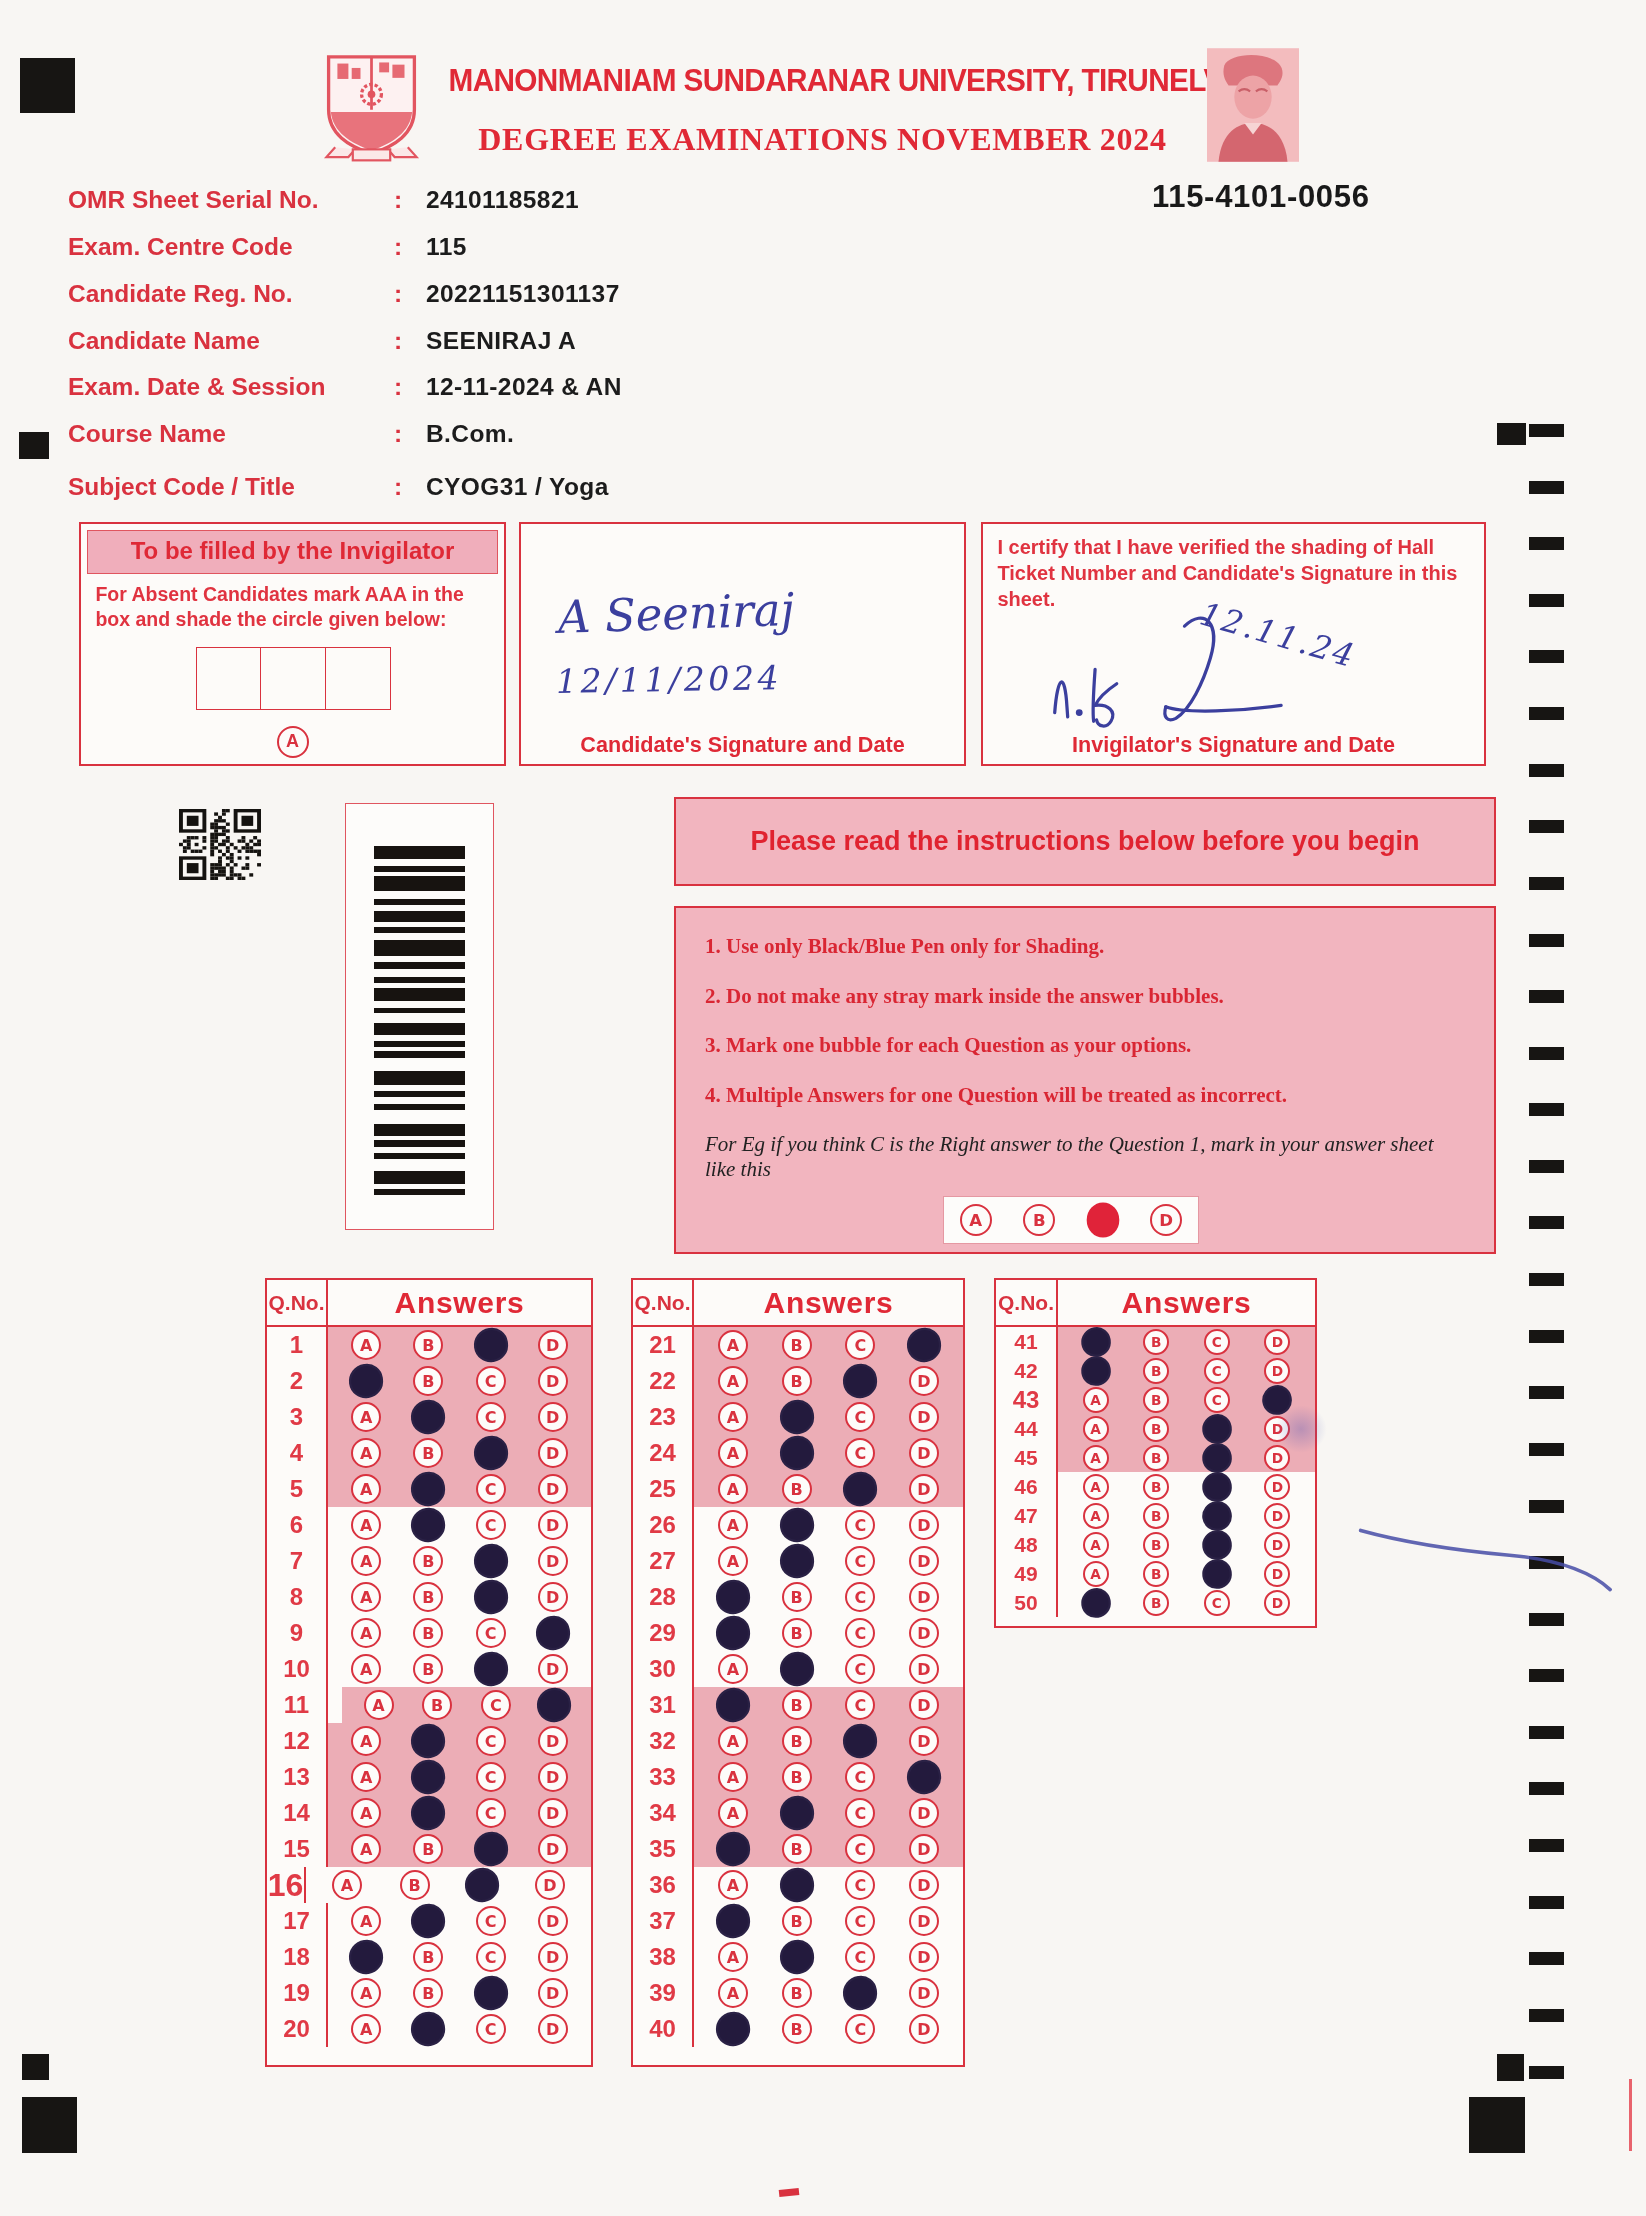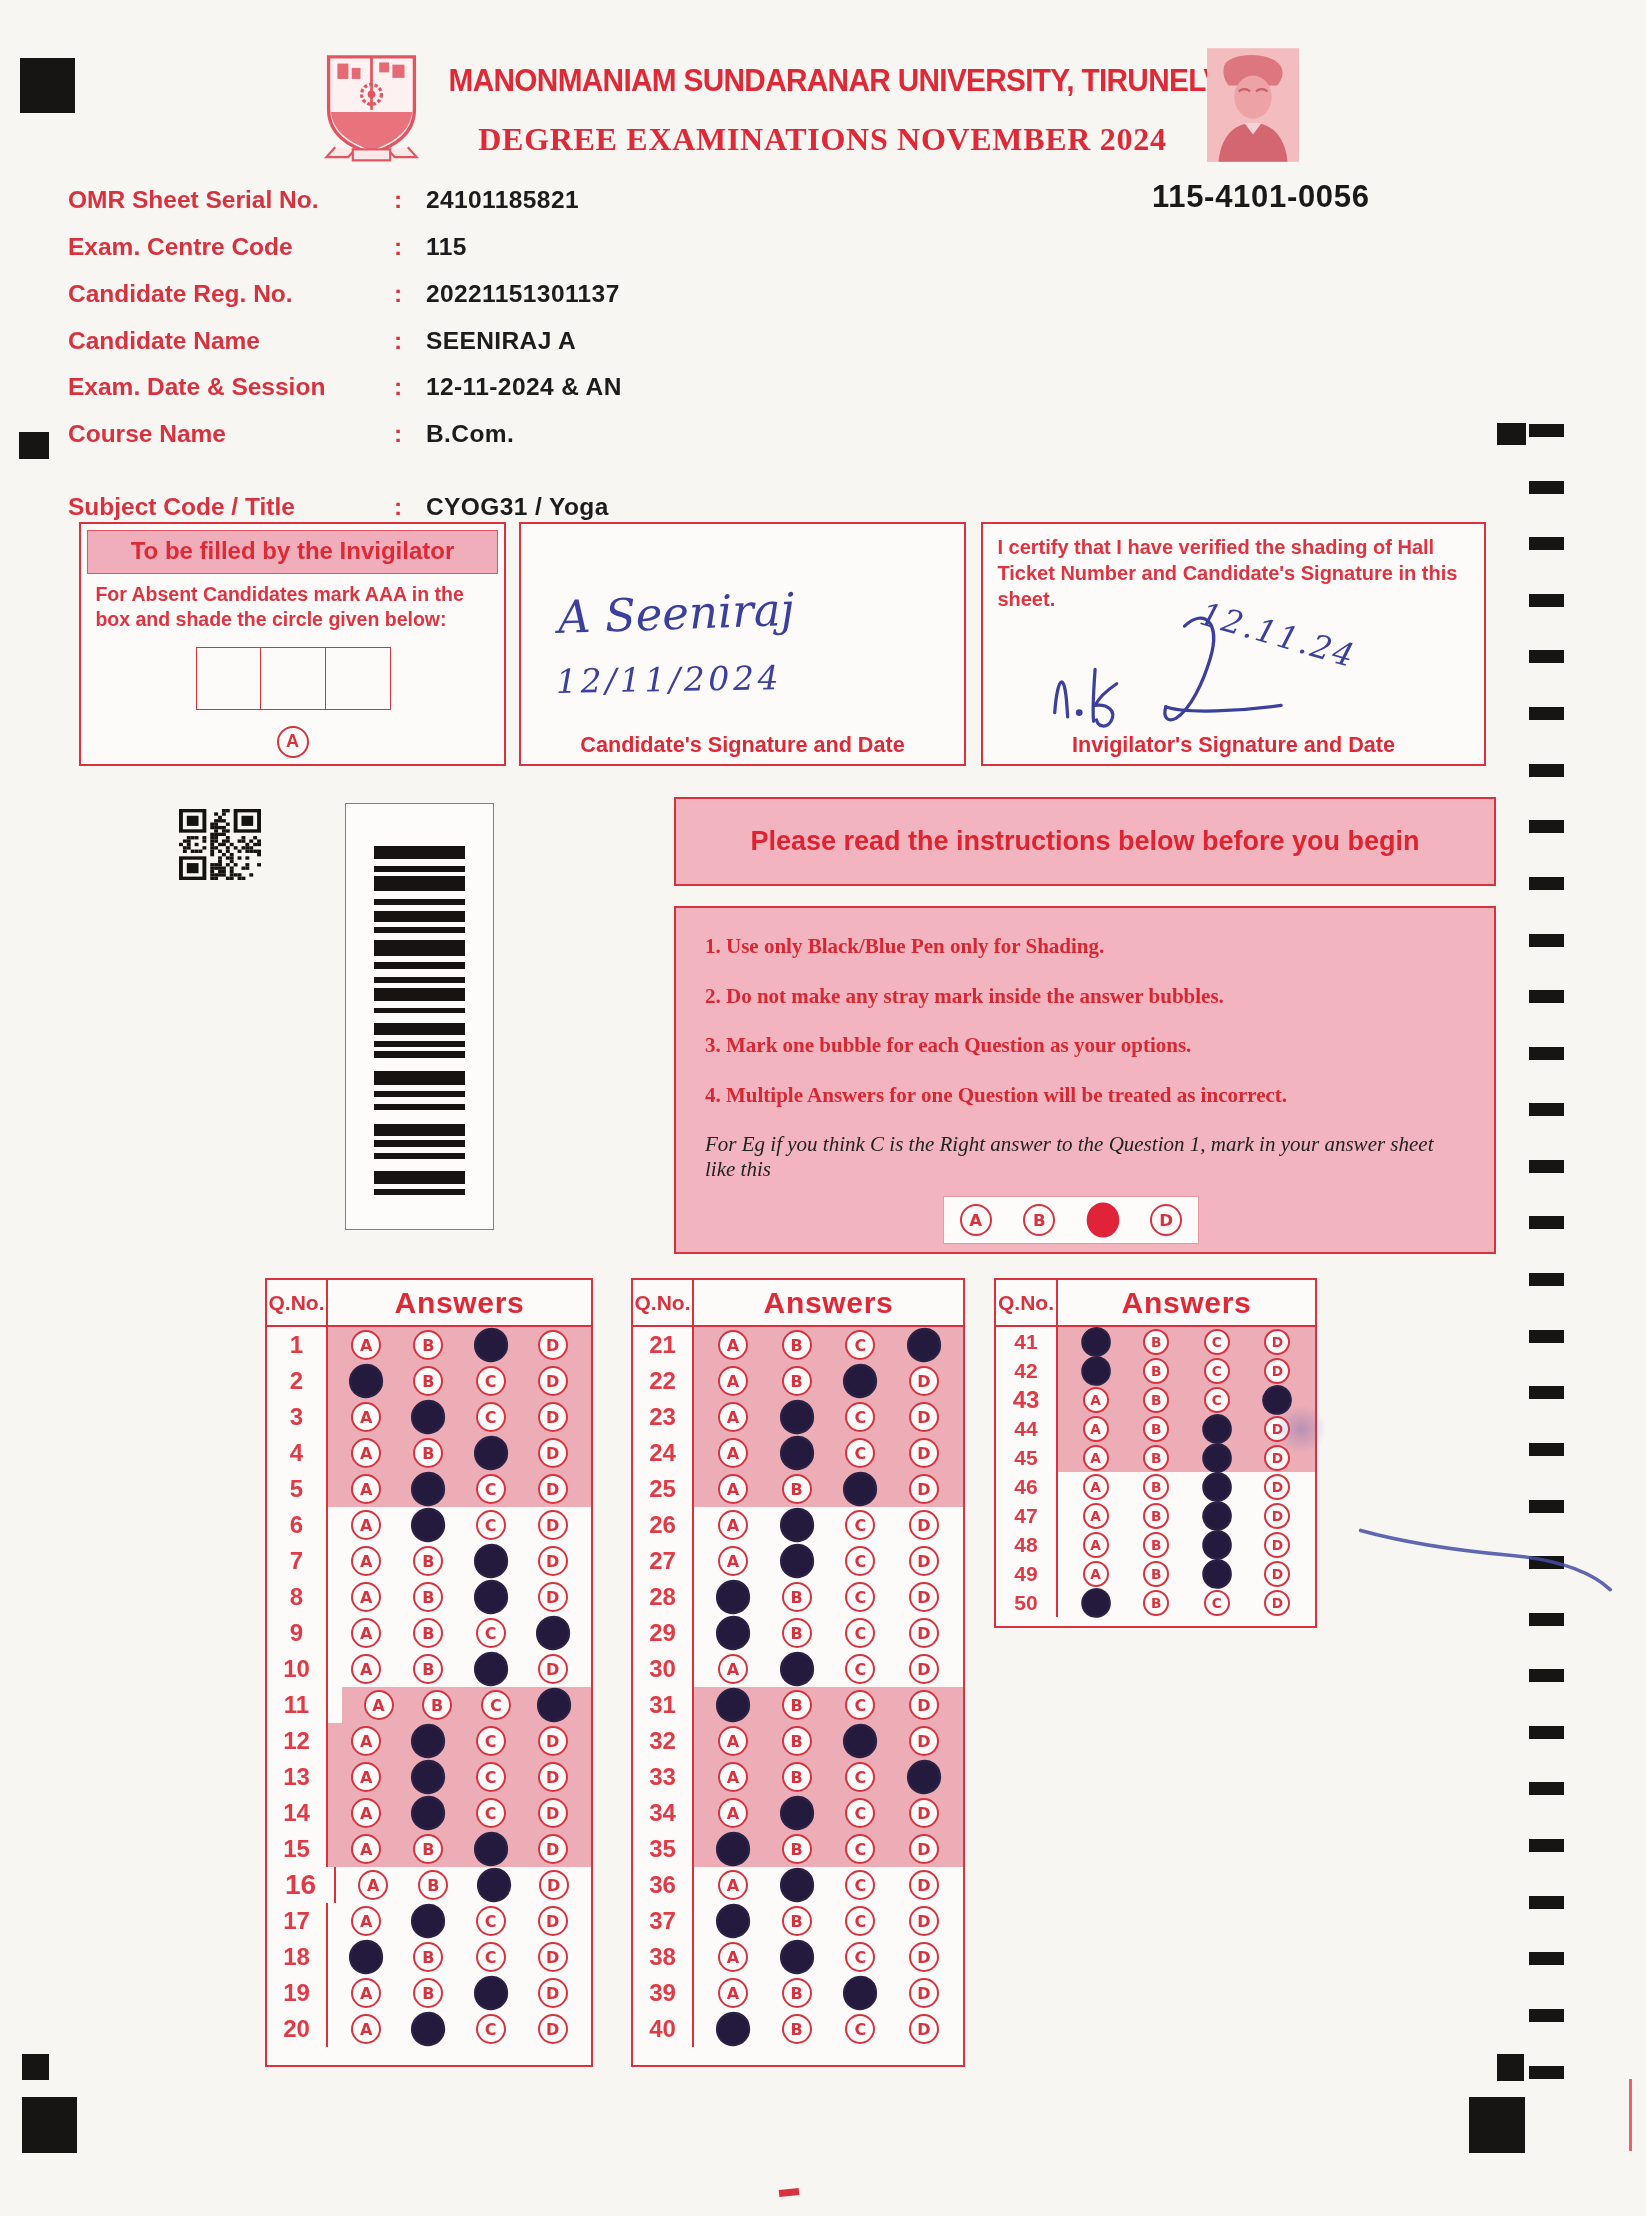--- a/index.html
+++ b/index.html
@@ -163,21 +163,21 @@
 
   <div id="serial-code">115-4101-0056</div>
 
   <div id="form-fields">
       <div class="frow" style="top: 186px;"><span class="flabel">OMR Sheet Serial No.</span><span class="fcolon">:</span><span class="fvalue">24101185821</span></div>
       <div class="frow" style="top: 233px;"><span class="flabel">Exam. Centre Code</span><span class="fcolon">:</span><span class="fvalue">115</span></div>
       <div class="frow" style="top: 280px;"><span class="flabel">Candidate Reg. No.</span><span class="fcolon">:</span><span class="fvalue">20221151301137</span></div>
       <div class="frow" style="top: 327px;"><span class="flabel">Candidate Name</span><span class="fcolon">:</span><span class="fvalue">SEENIRAJ A</span></div>
       <div class="frow" style="top: 373px;"><span class="flabel">Exam. Date &amp; Session</span><span class="fcolon">:</span><span class="fvalue">12-11-2024 &amp; AN</span></div>
       <div class="frow" style="top: 420px;"><span class="flabel">Course Name</span><span class="fcolon">:</span><span class="fvalue">B.Com.</span></div>
-      <div class="frow" style="top: 493px;"><span class="flabel">Subject Code / Title</span><span class="fcolon">:</span><span class="fvalue">CYOG31 / Yoga</span></div>
+      <div class="frow" style="top: 473px;"><span class="flabel">Subject Code / Title</span><span class="fcolon">:</span><span class="fvalue">CYOG31 / Yoga</span></div>
     </div>
 
   <div class="rbox" style="left:79px;top:522px;width:427px;height:244px;">
     <div id="inv-band">To be filled by the Invigilator</div>
     <div id="inv-para">For Absent Candidates mark AAA in the box and shade the circle given below:</div>
     <div id="absent-cells">
       <div class="acell"></div>
       <div class="acell"></div>
       <div class="acell"></div>
     </div>
@@ -515,21 +515,21 @@
         <div class="trow" style="height: 36px;">
           <div class="td-qno" style="width: 61px; font-size: 24px;">15</div>
           <div class="td-area pink">
             <span class="bubble" style="width: 30px; height: 30px; font-size: 16px;">A</span>
             <span class="bubble" style="width: 30px; height: 30px; font-size: 16px;">B</span>
             <span class="bubble filled" style="width: 30px; height: 30px; font-size: 16px;">C</span>
             <span class="bubble" style="width: 30px; height: 30px; font-size: 16px;">D</span>
           </div>
         </div>
         <div class="trow" style="height: 36px;">
-          <div class="td-qno" style="width: 69px; font-size: 28px;">16</div>
+          <div class="td-qno" style="width: 39px; font-size: 32px;">16</div>
           <div class="td-area">
             <span class="bubble" style="width: 30px; height: 30px; font-size: 16px;">A</span>
             <span class="bubble" style="width: 30px; height: 30px; font-size: 16px;">B</span>
             <span class="bubble filled" style="width: 30px; height: 30px; font-size: 16px;">C</span>
             <span class="bubble" style="width: 30px; height: 30px; font-size: 16px;">D</span>
           </div>
         </div>
         <div class="trow" style="height: 36px;">
           <div class="td-qno" style="width: 61px; font-size: 24px;">17</div>
           <div class="td-area">

